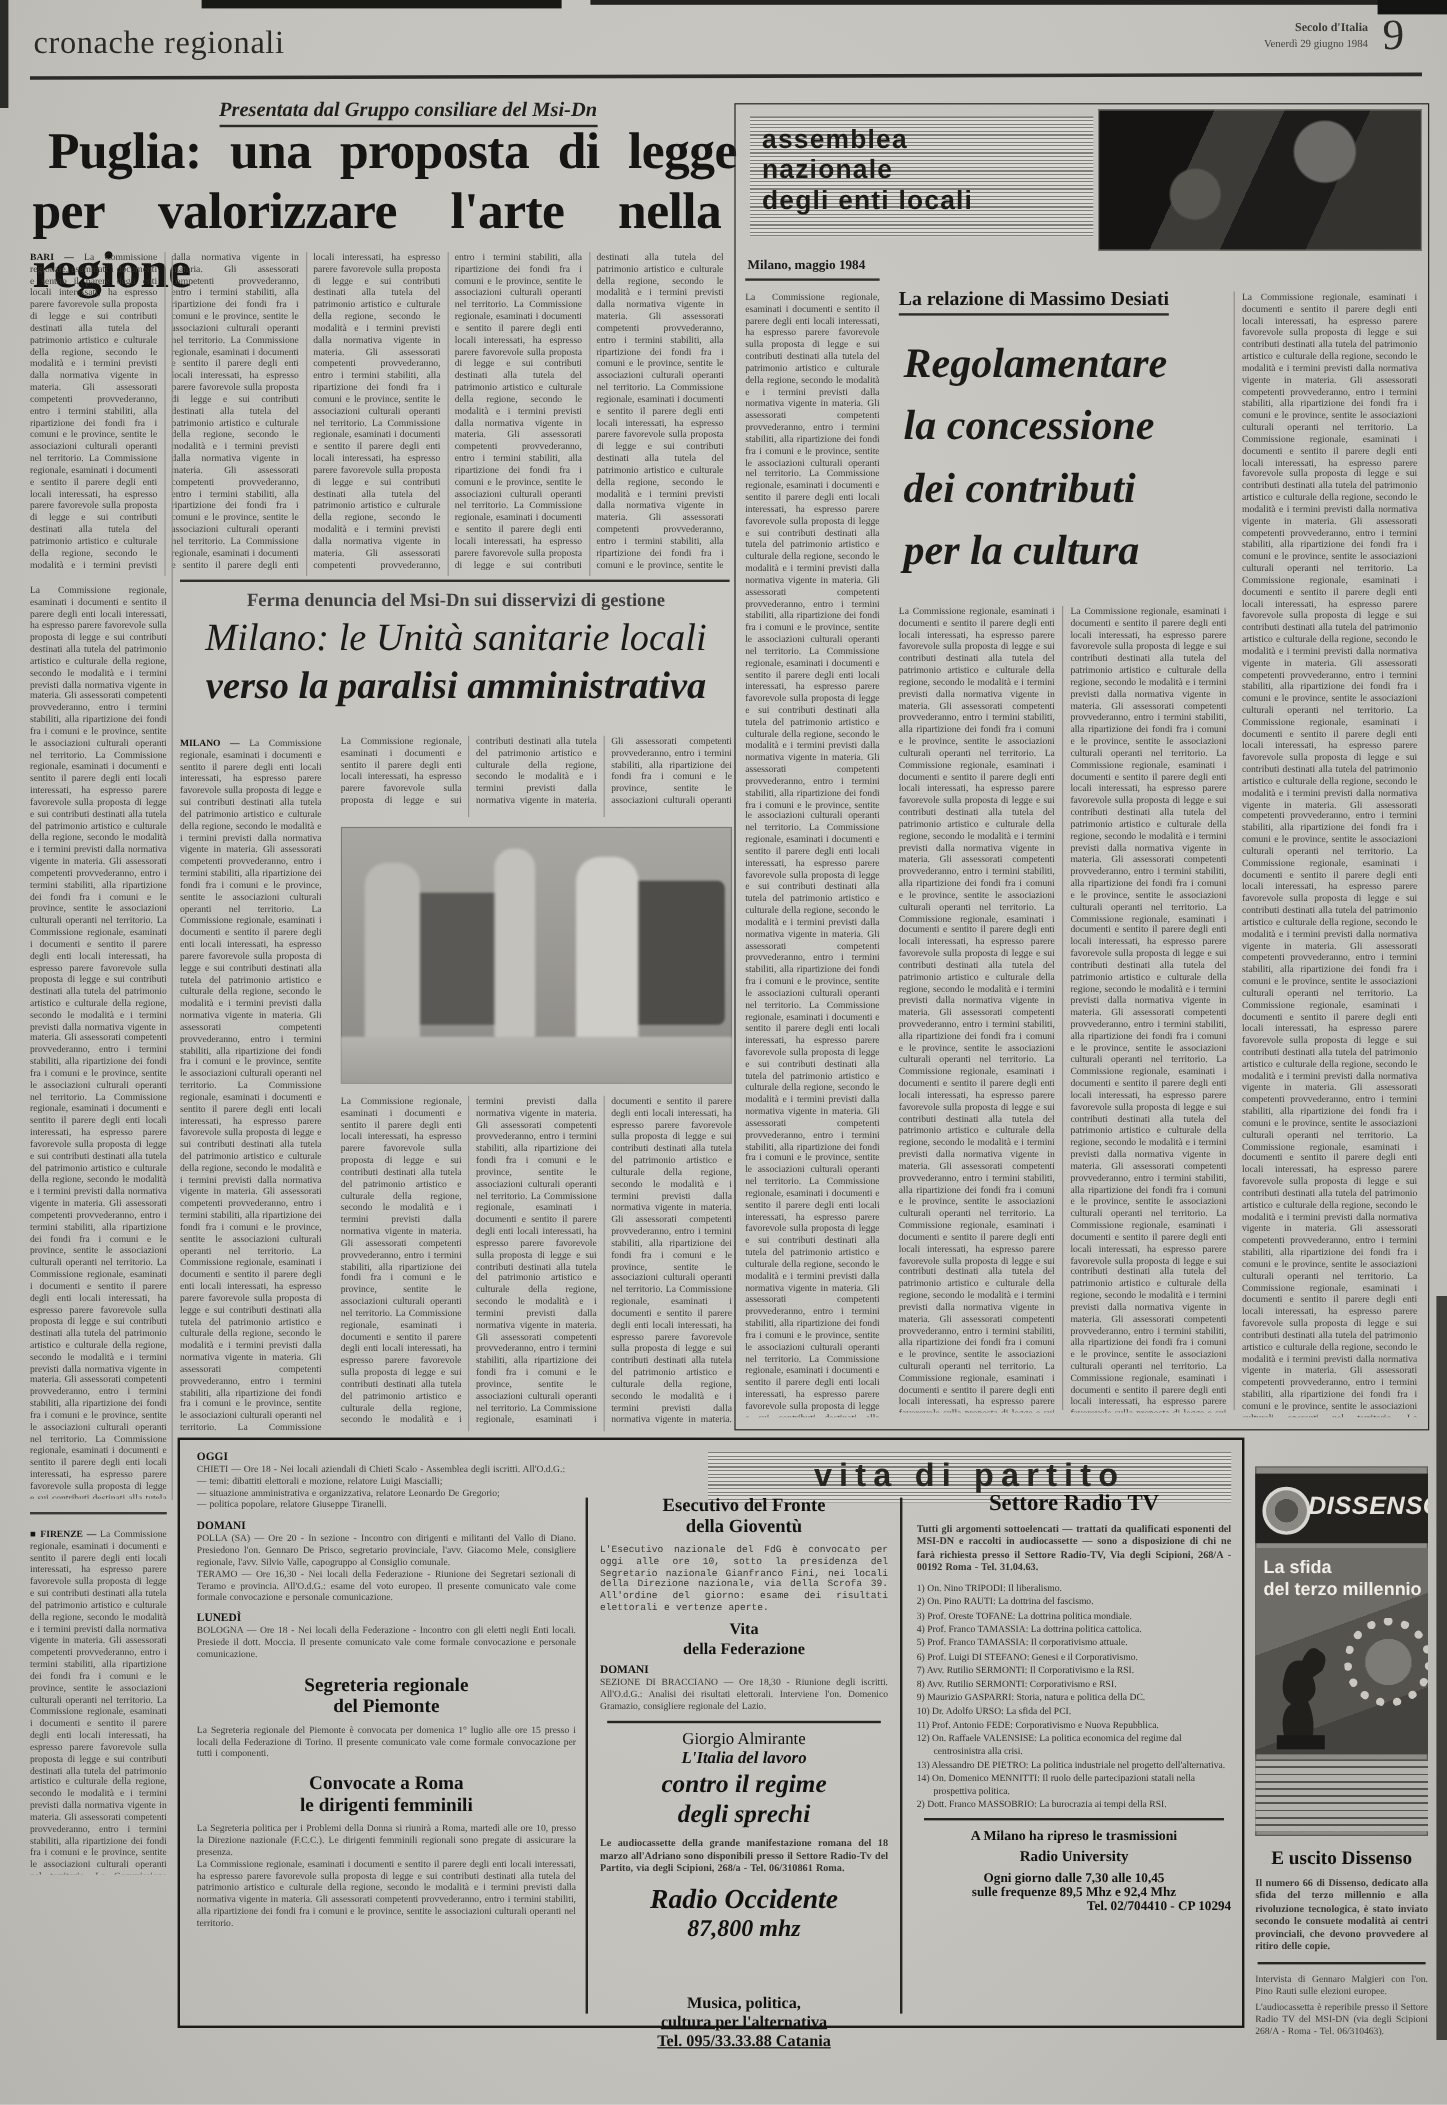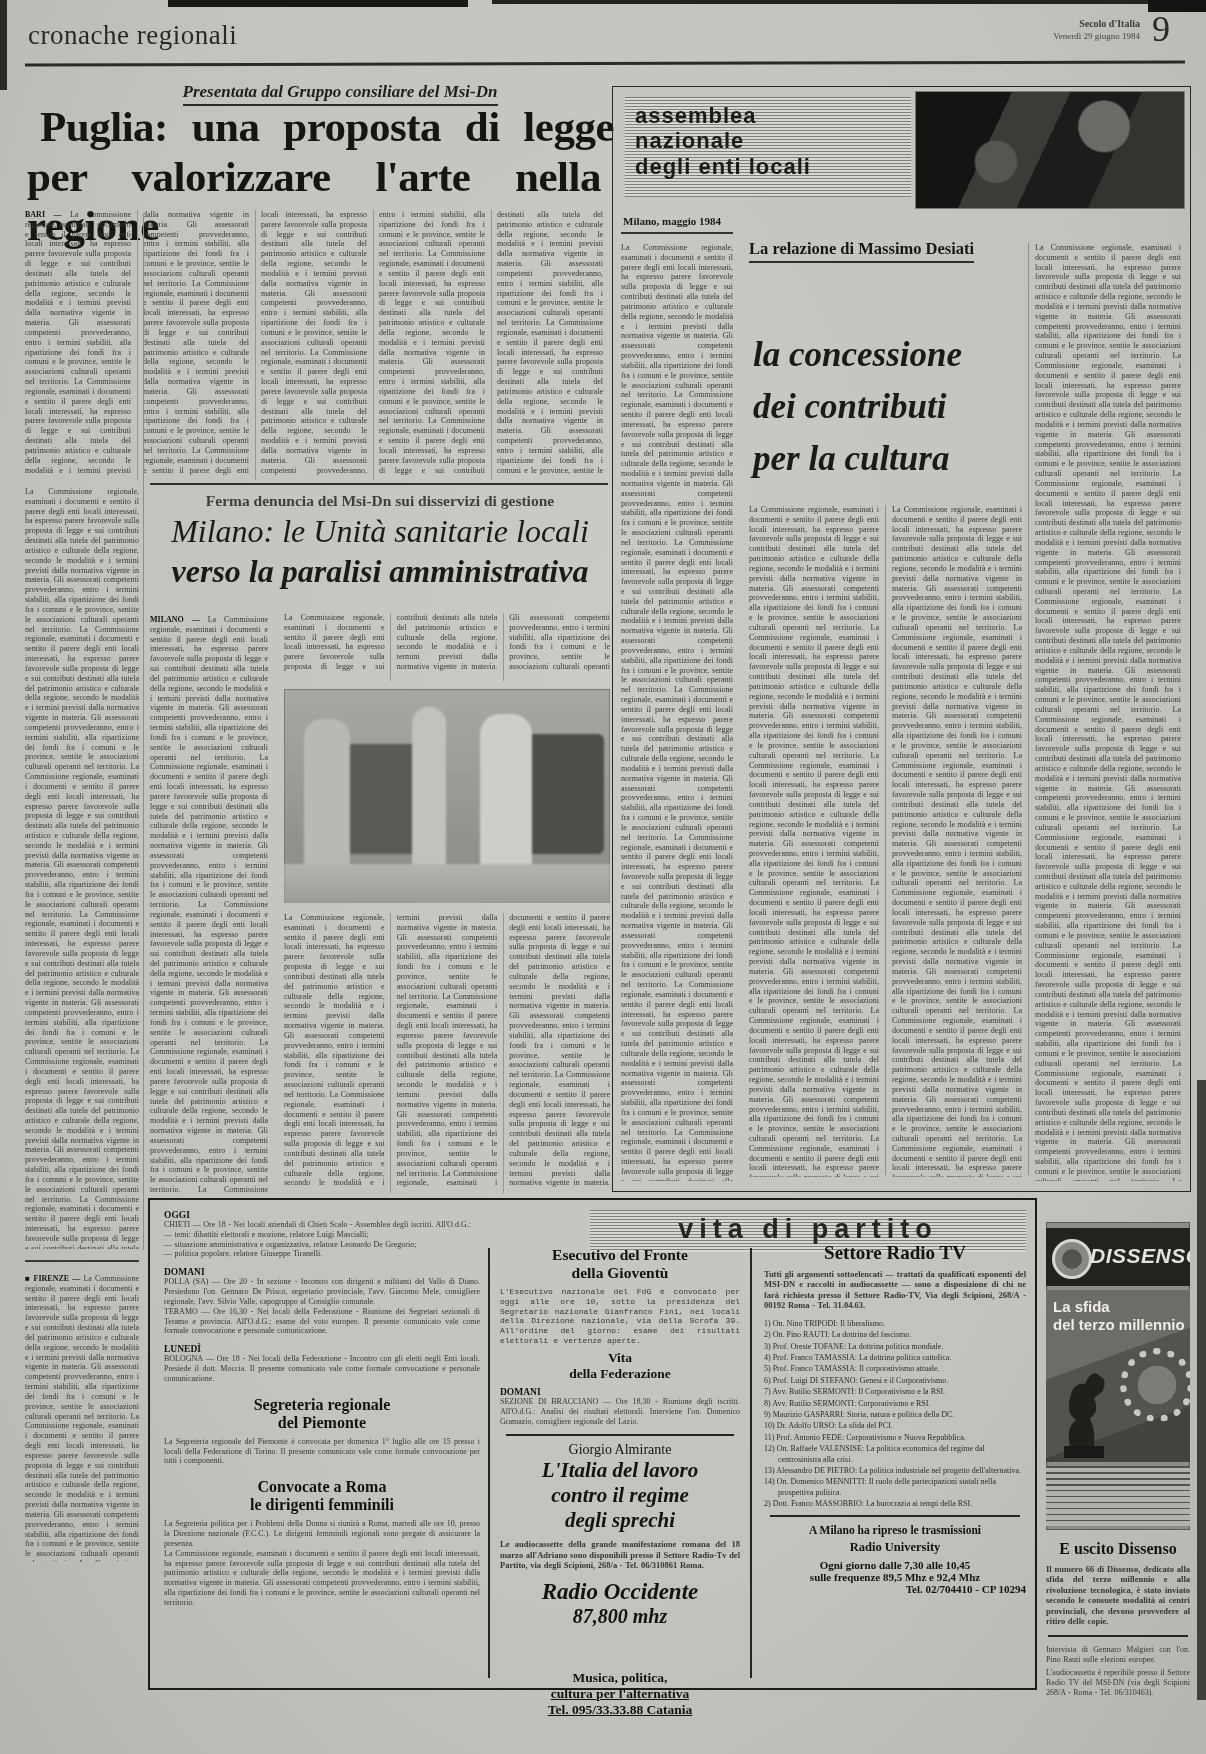--- a/index.html
+++ b/index.html
@@ -100,20 +100,21 @@
   <div class="abs" style="left:10px;top:128px;font-weight:700;font-size:11px;color:#1a1917;filter:blur(.2px);">Milano, maggio 1984</div>
   <div class="abs" style="left:8px;top:145px;width:112px;height:1.5px;background:#33322e;"></div>
 
   <div class="abs small" style="left:8px;top:156px;width:112px;height:938px;">
     <span>La Commissione regionale, esaminati i documenti e sentito il parere degli enti locali interessati, ha espresso parere favorevole sulla proposta di legge e sui contributi destinati alla tutela del patrimonio artistico e culturale della regione, secondo le modalità e i termini previsti dalla normativa vigente in materia. Gli assessorati competenti provvederanno, entro i termini stabiliti, alla ripartizione dei fondi fra i comuni e le province, sentite le associazioni culturali operanti nel territorio. La Commissione regionale, esaminati i documenti e sentito il parere degli enti locali interessati, ha espresso parere favorevole sulla proposta di legge e sui contributi destinati alla tutela del patrimonio artistico e culturale della regione, secondo le modalità e i termini previsti dalla normativa vigente in materia. Gli assessorati competenti provvederanno, entro i termini stabiliti, alla ripartizione dei fondi fra i comuni e le province, sentite le associazioni culturali operanti nel territorio. La Commissione regionale, esaminati i documenti e sentito il parere degli enti locali interessati, ha espresso parere favorevole sulla proposta di legge e sui contributi destinati alla tutela del patrimonio artistico e culturale della regione, secondo le modalità e i termini previsti dalla normativa vigente in materia. Gli assessorati competenti provvederanno, entro i termini stabiliti, alla ripartizione dei fondi fra i comuni e le province, sentite le associazioni culturali operanti nel territorio. La Commissione regionale, esaminati i documenti e sentito il parere degli enti locali interessati, ha espresso parere favorevole sulla proposta di legge e sui contributi destinati alla tutela del patrimonio artistico e culturale della regione, secondo le modalità e i termini previsti dalla normativa vigente in materia. Gli assessorati competenti provvederanno, entro i termini stabiliti, alla ripartizione dei fondi fra i comuni e le province, sentite le associazioni culturali operanti nel territorio. La Commissione regionale, esaminati i documenti e sentito il parere degli enti locali interessati, ha espresso parere favorevole sulla proposta di legge e sui contributi destinati alla tutela del patrimonio artistico e culturale della regione, secondo le modalità e i termini previsti dalla normativa vigente in materia. Gli assessorati competenti provvederanno, entro i termini stabiliti, alla ripartizione dei fondi fra i comuni e le province, sentite le associazioni culturali operanti nel territorio. La Commissione regionale, esaminati i documenti e sentito il parere degli enti locali interessati, ha espresso parere favorevole sulla proposta di legge e sui contributi destinati alla tutela del patrimonio artistico e culturale della regione, secondo le modalità e i termini previsti dalla normativa vigente in materia. Gli assessorati competenti provvederanno, entro i termini stabiliti, alla ripartizione dei fondi fra i comuni e le province, sentite le associazioni culturali operanti nel territorio. La Commissione regionale, esaminati i documenti e sentito il parere degli enti locali interessati, ha espresso parere favorevole sulla proposta di legge e sui contributi destinati alla tutela del patrimonio artistico e culturale della regione, secondo le modalità e i termini previsti dalla normativa vigente in materia. Gli assessorati competenti provvederanno, entro i termini stabiliti, alla ripartizione dei fondi fra i comuni e le province, sentite le associazioni culturali operanti nel territorio. La Commissione regionale, esaminati i documenti e sentito il parere degli enti locali interessati, ha espresso parere favorevole sulla proposta di legge e sui contributi destinati alla tutela del patrimonio artistico e culturale della regione, secondo le modalità e i termini previsti dalla normativa vigente in materia. Gli assessorati competenti provvederanno, entro i termini stabiliti, alla ripartizione dei fondi fra i comuni e le province, sentite le associazioni culturali operanti nel territorio. La Commissione regionale, esaminati i documenti e sentito il parere degli enti locali interessati, ha espresso parere favorevole sulla proposta di legge e sui contributi destinati alla tutela del patrimonio artistico e culturale della regione, secondo le modalità e i termini previsti dalla normativa vigente in materia. Gli assessorati competenti provvederanno, entro i termini stabiliti, alla ripartizione dei fondi fra i comuni e le province, sentite le associazioni culturali operanti nel territorio. La Commissione regionale, esaminati i documenti e sentito il parere degli enti locali interessati, ha espresso parere favorevole sulla proposta di legge e sui contributi destinati alla tutela del patrimonio artistico e culturale della regione, secondo le modalità e i termini previsti dalla normativa vigente in materia. Gli assessorati competenti provvederanno, entro i termini stabiliti, alla ripartizione dei fondi fra i comuni e le province, sentite le associazioni culturali operanti nel territorio.</span>
   </div>
 
   <div class="abs" style="left:136px;top:152px;width:280px;">
     <span style="display:inline-block;font-weight:700;font-size:16.5px;color:#181715;border-bottom:2px solid #2e2d29;padding-bottom:2px;filter:blur(.2px);">La relazione di Massimo Desiati</span>
   </div>
+  <div class="abs ital" style="left:140px;top:196px;font-size:35px;font-weight:700;color:#1b1a17;filter:blur(.2px);">Regolamentare</div>
   <div class="abs ital" style="left:140px;top:248px;font-size:35px;font-weight:700;color:#1b1a17;filter:blur(.2px);">la concessione</div>
   <div class="abs ital" style="left:140px;top:300px;font-size:35px;font-weight:700;color:#1b1a17;filter:blur(.2px);">dei contributi</div>
   <div class="abs ital" style="left:140px;top:352px;font-size:35px;font-weight:700;color:#1b1a17;filter:blur(.2px);">per la cultura</div>
 
   <div class="abs small" style="left:136px;top:418px;width:130px;height:672px;">
     <span>La Commissione regionale, esaminati i documenti e sentito il parere degli enti locali interessati, ha espresso parere favorevole sulla proposta di legge e sui contributi destinati alla tutela del patrimonio artistico e culturale della regione, secondo le modalità e i termini previsti dalla normativa vigente in materia. Gli assessorati competenti provvederanno, entro i termini stabiliti, alla ripartizione dei fondi fra i comuni e le province, sentite le associazioni culturali operanti nel territorio. La Commissione regionale, esaminati i documenti e sentito il parere degli enti locali interessati, ha espresso parere favorevole sulla proposta di legge e sui contributi destinati alla tutela del patrimonio artistico e culturale della regione, secondo le modalità e i termini previsti dalla normativa vigente in materia. Gli assessorati competenti provvederanno, entro i termini stabiliti, alla ripartizione dei fondi fra i comuni e le province, sentite le associazioni culturali operanti nel territorio. La Commissione regionale, esaminati i documenti e sentito il parere degli enti locali interessati, ha espresso parere favorevole sulla proposta di legge e sui contributi destinati alla tutela del patrimonio artistico e culturale della regione, secondo le modalità e i termini previsti dalla normativa vigente in materia. Gli assessorati competenti provvederanno, entro i termini stabiliti, alla ripartizione dei fondi fra i comuni e le province, sentite le associazioni culturali operanti nel territorio. La Commissione regionale, esaminati i documenti e sentito il parere degli enti locali interessati, ha espresso parere favorevole sulla proposta di legge e sui contributi destinati alla tutela del patrimonio artistico e culturale della regione, secondo le modalità e i termini previsti dalla normativa vigente in materia. Gli assessorati competenti provvederanno, entro i termini stabiliti, alla ripartizione dei fondi fra i comuni e le province, sentite le associazioni culturali operanti nel territorio. La Commissione regionale, esaminati i documenti e sentito il parere degli enti locali interessati, ha espresso parere favorevole sulla proposta di legge e sui contributi destinati alla tutela del patrimonio artistico e culturale della regione, secondo le modalità e i termini previsti dalla normativa vigente in materia. Gli assessorati competenti provvederanno, entro i termini stabiliti, alla ripartizione dei fondi fra i comuni e le province, sentite le associazioni culturali operanti nel territorio. La Commissione regionale, esaminati i documenti e sentito il parere degli enti locali interessati, ha espresso parere favorevole sulla proposta di legge e sui contributi destinati alla tutela del patrimonio artistico e culturale della regione, secondo le modalità e i termini previsti dalla normativa vigente in materia. Gli assessorati competenti provvederanno, entro i termini stabiliti, alla ripartizione dei fondi fra i comuni e le province, sentite le associazioni culturali operanti nel territorio. La Commissione regionale, esaminati i documenti e sentito il parere degli enti locali interessati, ha espresso parere favorevole sulla proposta di legge e sui contributi destinati alla tutela del patrimonio artistico e culturale della regione, secondo le modalità e i termini previsti dalla normativa vigente in materia. Gli assessorati competenti provvederanno, entro i termini stabiliti, alla ripartizione dei fondi fra i comuni e le province, sentite le associazioni culturali operanti nel territorio. La Commissione regionale, esaminati i documenti e sentito il parere degli enti locali interessati, ha espresso parere favorevole sulla proposta di legge e sui contributi destinati alla tutela del patrimonio artistico e culturale della regione, secondo le modalità e i termini previsti dalla normativa vigente in materia. Gli assessorati competenti provvederanno, entro i termini stabiliti, alla ripartizione dei fondi fra i comuni e le province, sentite le associazioni culturali operanti nel territorio.</span>
   </div>
   <div class="abs vrule" style="left:272px;top:418px;height:670px;"></div>
   <div class="abs small" style="left:279px;top:418px;width:130px;height:672px;">
     <span>La Commissione regionale, esaminati i documenti e sentito il parere degli enti locali interessati, ha espresso parere favorevole sulla proposta di legge e sui contributi destinati alla tutela del patrimonio artistico e culturale della regione, secondo le modalità e i termini previsti dalla normativa vigente in materia. Gli assessorati competenti provvederanno, entro i termini stabiliti, alla ripartizione dei fondi fra i comuni e le province, sentite le associazioni culturali operanti nel territorio. La Commissione regionale, esaminati i documenti e sentito il parere degli enti locali interessati, ha espresso parere favorevole sulla proposta di legge e sui contributi destinati alla tutela del patrimonio artistico e culturale della regione, secondo le modalità e i termini previsti dalla normativa vigente in materia. Gli assessorati competenti provvederanno, entro i termini stabiliti, alla ripartizione dei fondi fra i comuni e le province, sentite le associazioni culturali operanti nel territorio. La Commissione regionale, esaminati i documenti e sentito il parere degli enti locali interessati, ha espresso parere favorevole sulla proposta di legge e sui contributi destinati alla tutela del patrimonio artistico e culturale della regione, secondo le modalità e i termini previsti dalla normativa vigente in materia. Gli assessorati competenti provvederanno, entro i termini stabiliti, alla ripartizione dei fondi fra i comuni e le province, sentite le associazioni culturali operanti nel territorio. La Commissione regionale, esaminati i documenti e sentito il parere degli enti locali interessati, ha espresso parere favorevole sulla proposta di legge e sui contributi destinati alla tutela del patrimonio artistico e culturale della regione, secondo le modalità e i termini previsti dalla normativa vigente in materia. Gli assessorati competenti provvederanno, entro i termini stabiliti, alla ripartizione dei fondi fra i comuni e le province, sentite le associazioni culturali operanti nel territorio. La Commissione regionale, esaminati i documenti e sentito il parere degli enti locali interessati, ha espresso parere favorevole sulla proposta di legge e sui contributi destinati alla tutela del patrimonio artistico e culturale della regione, secondo le modalità e i termini previsti dalla normativa vigente in materia. Gli assessorati competenti provvederanno, entro i termini stabiliti, alla ripartizione dei fondi fra i comuni e le province, sentite le associazioni culturali operanti nel territorio. La Commissione regionale, esaminati i documenti e sentito il parere degli enti locali interessati, ha espresso parere favorevole sulla proposta di legge e sui contributi destinati alla tutela del patrimonio artistico e culturale della regione, secondo le modalità e i termini previsti dalla normativa vigente in materia. Gli assessorati competenti provvederanno, entro i termini stabiliti, alla ripartizione dei fondi fra i comuni e le province, sentite le associazioni culturali operanti nel territorio. La Commissione regionale, esaminati i documenti e sentito il parere degli enti locali interessati, ha espresso parere favorevole sulla proposta di legge e sui contributi destinati alla tutela del patrimonio artistico e culturale della regione, secondo le modalità e i termini previsti dalla normativa vigente in materia. Gli assessorati competenti provvederanno, entro i termini stabiliti, alla ripartizione dei fondi fra i comuni e le province, sentite le associazioni culturali operanti nel territorio. La Commissione regionale, esaminati i documenti e sentito il parere degli enti locali interessati, ha espresso parere favorevole sulla proposta di legge e sui contributi destinati alla tutela del patrimonio artistico e culturale della regione, secondo le modalità e i termini previsti dalla normativa vigente in materia. Gli assessorati competenti provvederanno, entro i termini stabiliti, alla ripartizione dei fondi fra i comuni e le province, sentite le associazioni culturali operanti nel territorio.</span>
@@ -159,21 +160,21 @@
     <div class="midhead" style="font-size:15.5px;margin-bottom:5px;filter:blur(.2px);">della Gioventù</div>
     <div class="small" style="margin-bottom:4px;font-family:Liberation Mono, monospace;">L'Esecutivo nazionale del FdG è convocato per oggi alle ore 10, sotto la presidenza del Segretario nazionale Gianfranco Fini, nei locali della Direzione nazionale, via della Scrofa 39. All'ordine del giorno: esame dei risultati elettorali e vertenze aperte.</div>
 
     <div class="midhead" style="font-size:13.5px;filter:blur(.2px);">Vita</div>
     <div class="midhead" style="font-size:13.5px;margin-bottom:5px;filter:blur(.2px);">della Federazione</div>
     <div class="tinyhead">DOMANI</div>
     <div class="small" style="margin-bottom:8px;">SEZIONE DI BRACCIANO — Ore 18,30 - Riunione degli iscritti. All'O.d.G.: Analisi dei risultati elettorali. Interviene l'on. Domenico Gramazio, consigliere regionale del Lazio.</div>
 
     <div style="width:228px;height:2px;background:#26251f;margin:2px auto 6px;"></div>
     <div class="midhead" style="font-size:14px;font-weight:400;filter:blur(.25px);">Giorgio Almirante</div>
-    <div class="midhead ital" style="font-size:21px;filter:blur(.2px);">L'Italia del lavoro</div>
+    <div class="midhead ital" style="font-size:14px;filter:blur(.2px);">L'Italia del lavoro</div>
     <div class="midhead ital" style="font-size:21px;filter:blur(.2px);">contro il regime</div>
     <div class="midhead ital" style="font-size:21px;margin-bottom:6px;filter:blur(.2px);">degli sprechi</div>
     <div class="small" style="font-weight:700;font-size:8.5px;margin-bottom:8px;">Le audiocassette della grande manifestazione romana del 18 marzo all'Adriano sono disponibili presso il Settore Radio-Tv del Partito, via degli Scipioni, 268/a - Tel. 06/310861 Roma.</div>
 
     <div class="midhead ital" style="font-size:23px;filter:blur(.2px);">Radio Occidente</div>
     <div class="midhead ital" style="font-size:20px;margin-bottom:3px;filter:blur(.2px);">87,800 mhz</div>
     <div class="midhead" style="font-size:13.5px;filter:blur(.2px);margin-top:42px;">Musica, politica,</div>
     <div class="midhead" style="font-size:13.5px;text-decoration:underline;filter:blur(.2px);">cultura per l'alternativa</div>
     <div class="midhead" style="font-size:13.5px;text-decoration:underline;filter:blur(.2px);">Tel. 095/33.33.88 Catania</div>
   </div>

